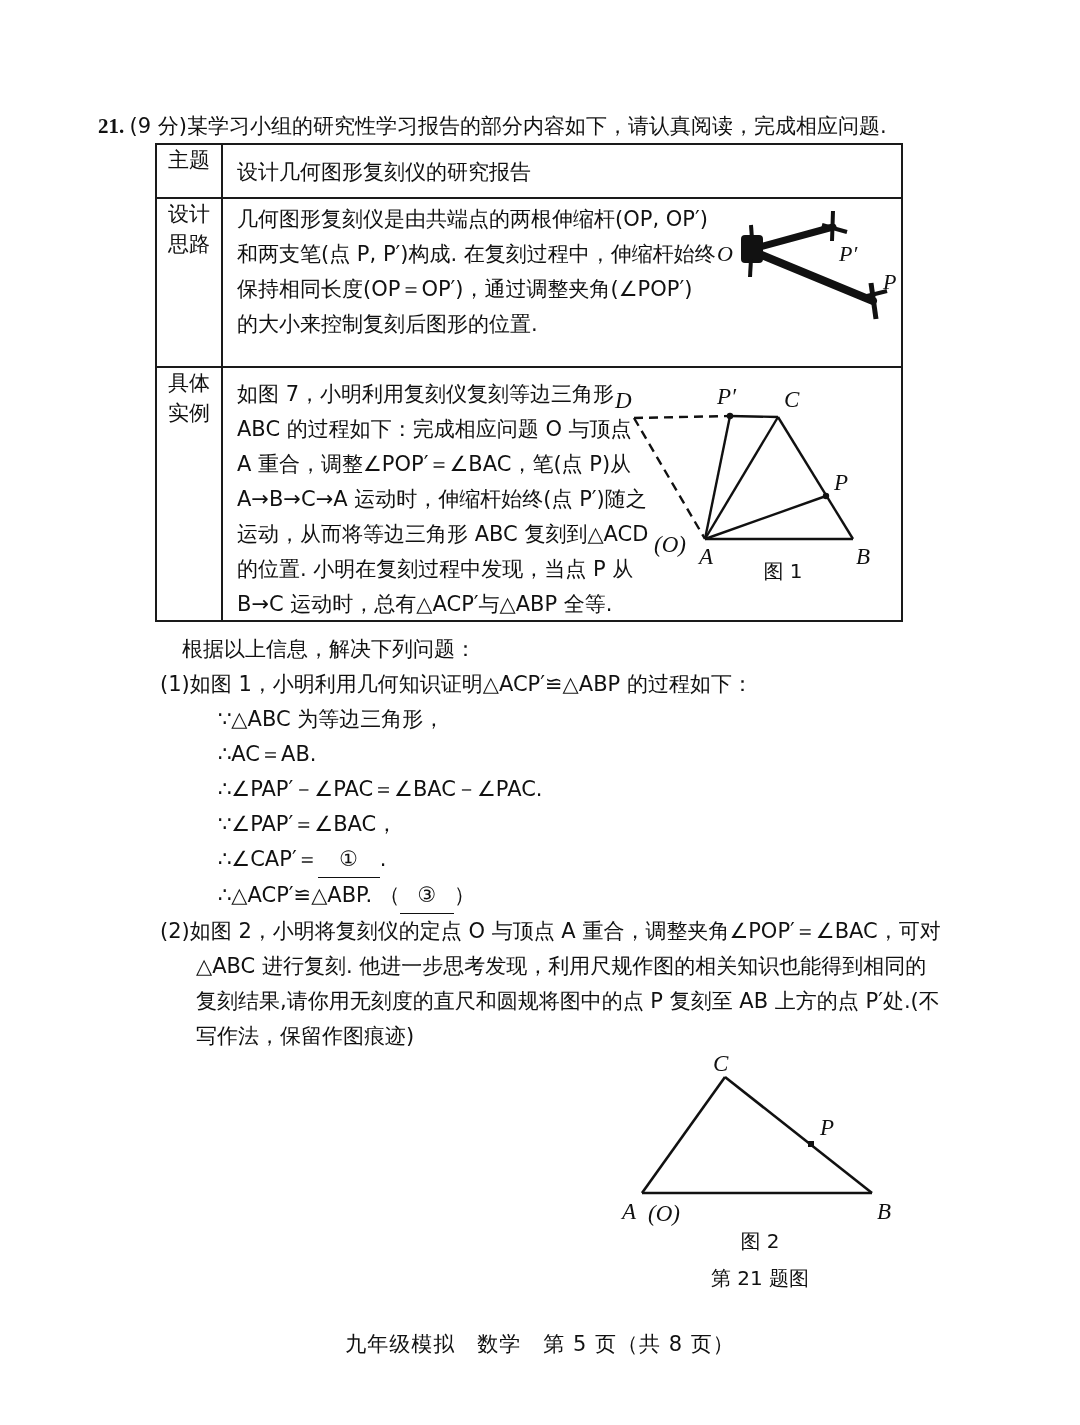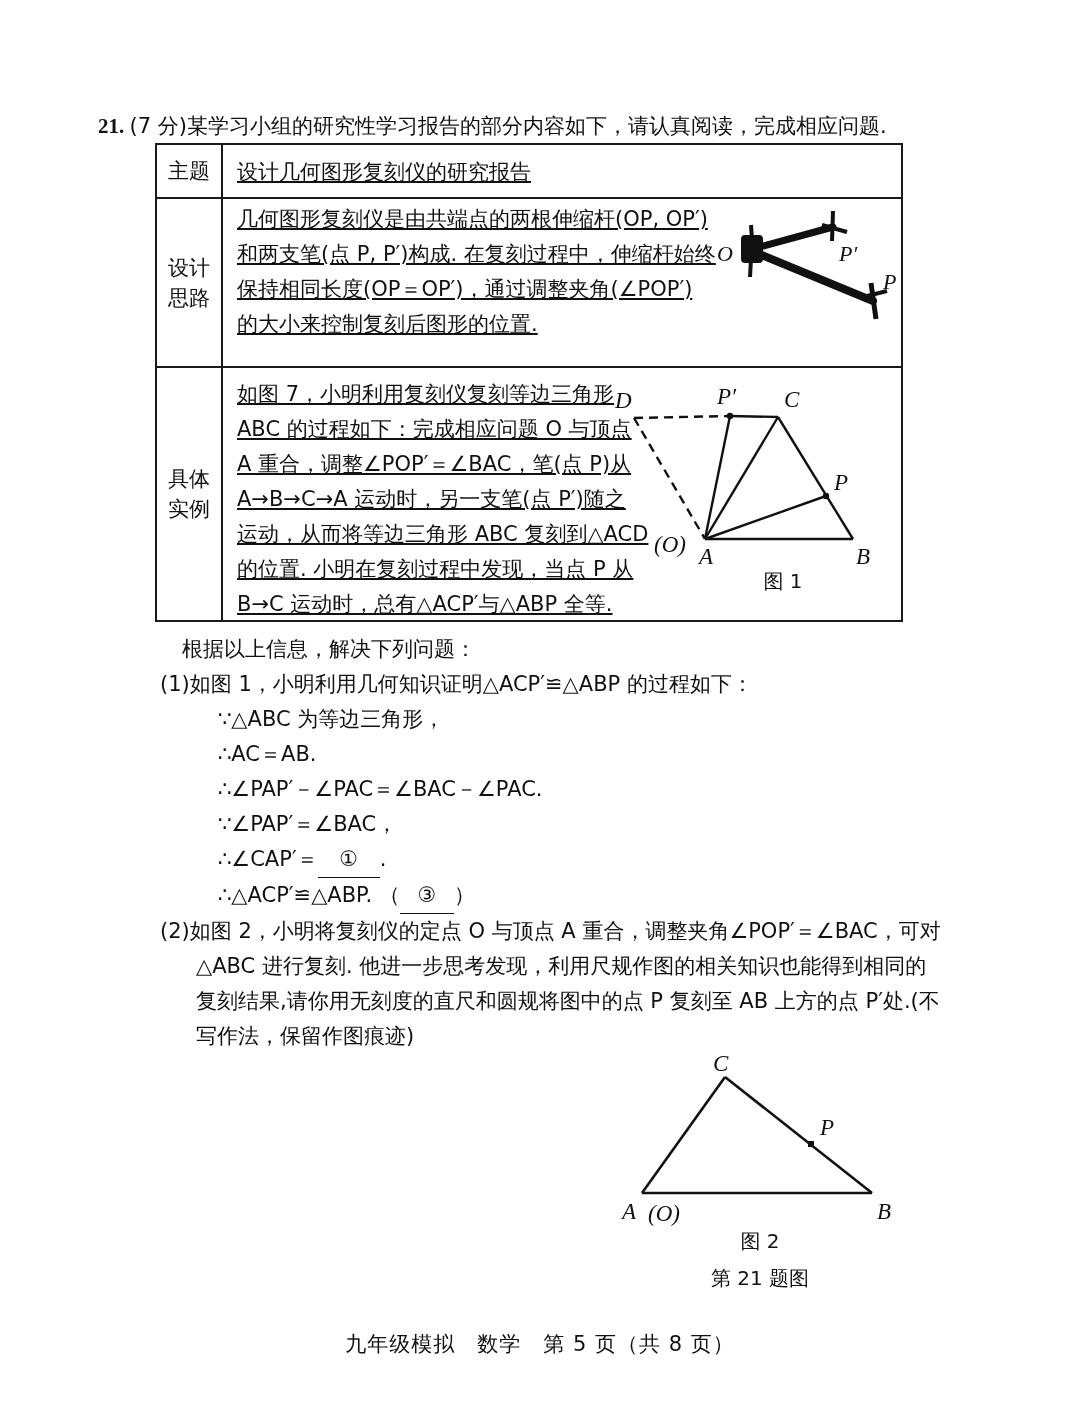--- a/index.html
+++ b/index.html
@@ -29,29 +29,29 @@
     box-sizing:border-box;
   }
   .trow{display:flex;border-bottom:2px solid #1a1a1a;box-sizing:border-box;}
   .trow:last-child{border-bottom:none;}
   #row-topic{height:54px;}
   #row-idea{height:169px;}
   #row-example{height:252px;}
   .tlabel{
     width:66px;flex:0 0 66px;
     border-right:2px solid #1a1a1a;
-    display:flex;align-items:center;justify-content:center;
+    display:flex;align-items:flex-start;justify-content:center;
     font-size:21px;line-height:30px;text-align:center;
     font-family:"DejaVu Sans","Liberation Sans",sans-serif;
     box-sizing:border-box;
   }
   .tbody{flex:1;position:relative;box-sizing:border-box;}
   .tbody-text{
     position:absolute;left:14px;top:0;
-    font-size:21px;line-height:35px;text-decoration:underline;
+    font-size:21px;line-height:35px;
   }
   #topic-text{top:10px;}
   #idea-text{top:3px;width:520px;}
   #example-text{top:9px;width:420px;}
 
   
   .fig{position:absolute;}
   .fig svg{display:block;overflow:visible;}
   .figcap{
     position:absolute;text-align:center;font-size:20px;
@@ -84,21 +84,21 @@
     font-family:"DejaVu Sans","Liberation Sans",sans-serif;
   }
 </style>
 </head>
 <body>
 
 <div class="page">
 
   <div id="q-head">
     <span id="q-num">21.</span>
-    <span class="cn">(7 分)某学习小组的研究性学习报告的部分内容如下，请认真阅读，完成相应问题.</span>
+    <span class="cn">(9 分)某学习小组的研究性学习报告的部分内容如下，请认真阅读，完成相应问题.</span>
   </div>
 
   <div id="report-table">
 
     <div class="trow" id="row-topic">
       <div class="tlabel">
         <span class="cn">主题</span>
       </div>
       <div class="tbody">
         <div class="tbody-text" id="topic-text">
@@ -152,21 +152,21 @@
         <div>
           <div class="cn">具体</div>
           <div class="cn">实例</div>
         </div>
       </div>
       <div class="tbody">
         <div class="tbody-text" id="example-text">
           <div class="ln cn">如图 7，小明利用复刻仪复刻等边三角形</div>
           <div class="ln cn">ABC 的过程如下：完成相应问题 O 与顶点</div>
           <div class="ln cn">A 重合，调整∠POP′＝∠BAC，笔(点 P)从</div>
-          <div class="ln cn">A→B→C→A 运动时，另一支笔(点 P′)随之</div>
+          <div class="ln cn">A→B→C→A 运动时，伸缩杆始终(点 P′)随之</div>
           <div class="ln cn">运动，从而将等边三角形 ABC 复刻到△ACD</div>
           <div class="ln cn">的位置. 小明在复刻过程中发现，当点 P 从</div>
           <div class="ln cn">B→C 运动时，总有△ACP′与△ABP 全等.</div>
         </div>
 
         <div class="fig" style="left:424px;top:14px;">
           <svg width="270" height="200" viewBox="0 0 270 200">
 
             <line x1="58" y1="157" x2="206" y2="157" stroke="#111" stroke-width="2.4"></line>
             <line x1="206" y1="157" x2="131" y2="35" stroke="#111" stroke-width="2.4"></line>
@@ -186,21 +186,21 @@
 
             <text x="-32" y="26" font-family="Liberation Serif, serif" font-style="italic" font-size="23" fill="#111">D</text>
             <text x="70" y="22" font-family="Liberation Serif, serif" font-style="italic" font-size="23" fill="#111">P′</text>
             <text x="137" y="25" font-family="Liberation Serif, serif" font-style="italic" font-size="23" fill="#111">C</text>
             <text x="187" y="108" font-family="Liberation Serif, serif" font-style="italic" font-size="23" fill="#111">P</text>
             <text x="52" y="182" font-family="Liberation Serif, serif" font-style="italic" font-size="23" fill="#111">A</text>
             <text x="7" y="170" font-family="Liberation Serif, serif" font-style="italic" font-size="23" fill="#111">(O)</text>
             <text x="209" y="182" font-family="Liberation Serif, serif" font-style="italic" font-size="23" fill="#111">B</text>
           </svg>
         </div>
-        <div class="figcap" style="left:500px;top:200px;width:120px;">图 1</div>
+        <div class="figcap" style="left:500px;top:190px;width:120px;">图 1</div>
       </div>
     </div>
   </div>
 
   <div id="body-text">
 
     <div class="ln cn ind1">根据以上信息，解决下列问题：</div>
 
     <div class="ln cn">(1)如图 1，小明利用几何知识证明△ACP′≌△ABP 的过程如下：</div>
 

